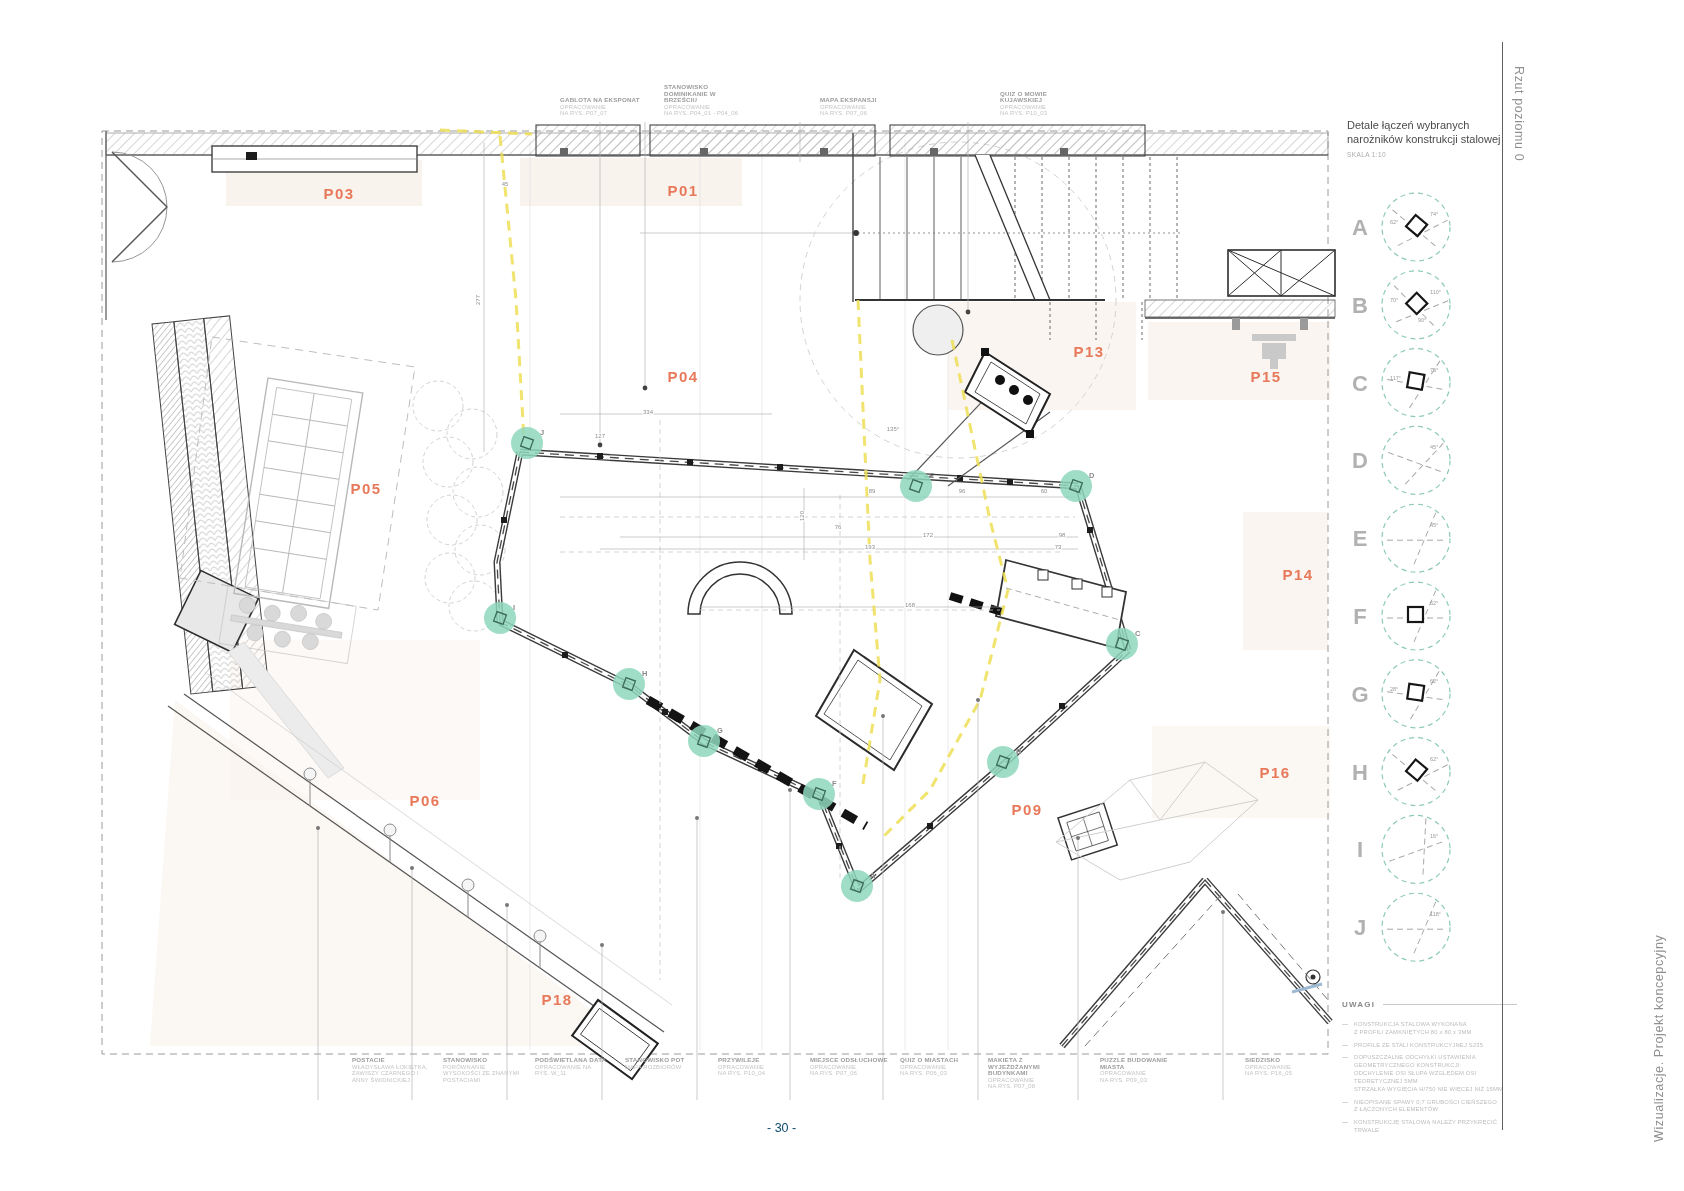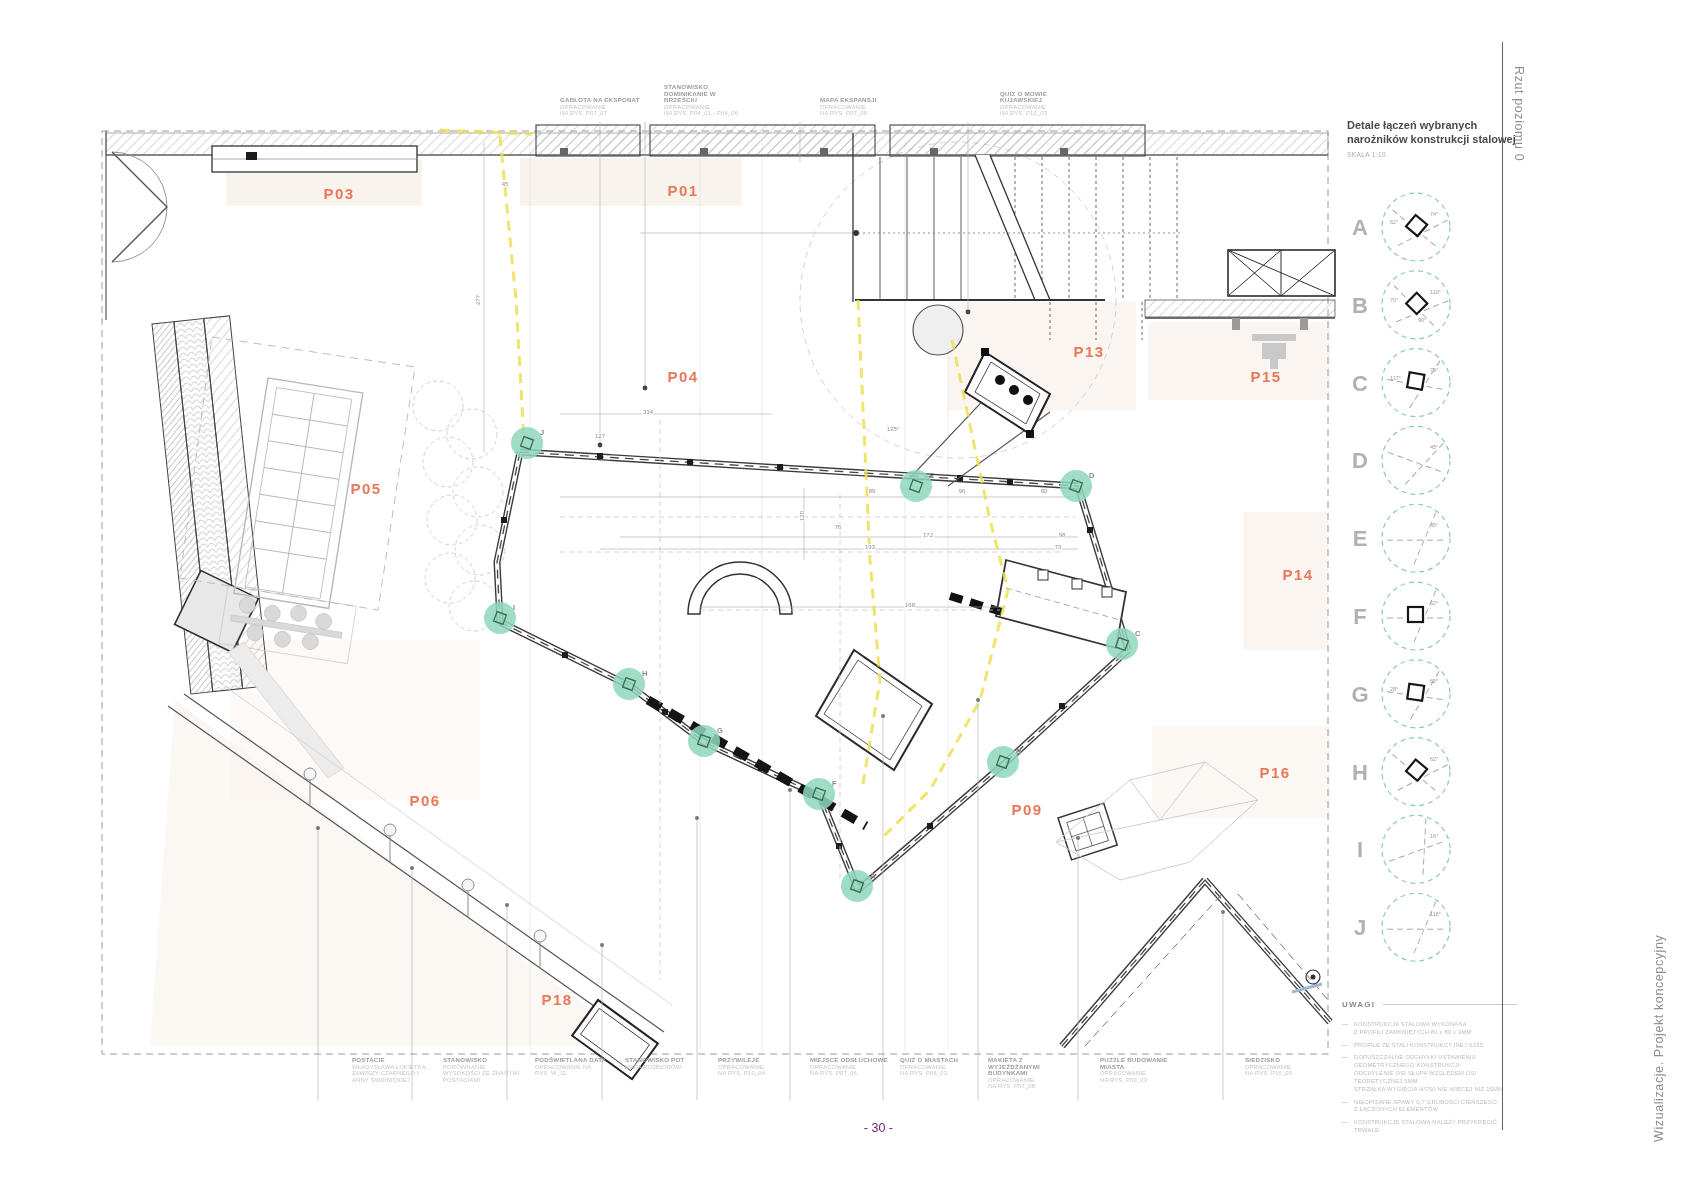--- a/index.html
+++ b/index.html
@@ -15,34 +15,34 @@
   .lead{stroke:#b4b4b4;stroke-width:.7;}
   .sec{stroke:#dedede;stroke-width:.6;}
   .dimline{stroke:#a8a8a8;stroke-width:.6;}
   .wOut{stroke:#3a3a3a;stroke-width:7;fill:none;stroke-linejoin:miter;}
   .wIn{stroke:#ffffff;stroke-width:4.2;fill:none;}
   .wDash{stroke:#474747;stroke-width:1.3;fill:none;stroke-dasharray:9 6;}
   .thin{stroke:#555;stroke-width:1.1;fill:none;}
   .cable{stroke:#EDDE55;stroke-width:3;fill:none;stroke-dasharray:10 7;opacity:.85;}
   .tint{fill:#F3E7DD;}
   #detail-title{position:absolute;left:1347px;top:119px;color:#4a4a4a;}
-  #detail-title .t{font-size:11px;font-weight:bold;line-height:1.25;}
+  #detail-title .t{font-size:11px;font-weight:normal;line-height:1.25;}
   #detail-title .s{font-size:6.5px;color:#ababab;margin-top:4px;letter-spacing:.4px;}
   #uwagi{position:absolute;left:1342px;top:1000px;width:175px;}
   #uwagi .head{display:flex;align-items:center;gap:8px;text-align:right;}
   #uwagi .head span{font-size:8px;font-weight:bold;color:#8a8a8a;letter-spacing:1.2px;}
   #uwagi .head i{flex:1;border-top:1px solid #c9c9c9;}
   #uwagi .notes{margin-top:12px;}
   #uwagi .note{display:flex;gap:6px;margin-bottom:5px;}
   #uwagi .note b{font-size:6px;color:#9a9a9a;font-weight:normal;}
   #uwagi .note .ln{font-size:5.8px;line-height:1.35;color:#bcbcbc;letter-spacing:.2px;}
   .vlabel{position:absolute;color:#8f8f8f;font-size:12.5px;letter-spacing:.6px;white-space:nowrap;}
   #v-top{left:1512px;top:66px;writing-mode:vertical-rl;}
   #v-bottom{left:1652px;top:1142px;transform:rotate(-90deg);transform-origin:0 0;}
-  #pageno{position:absolute;left:793px;top:1121px;width:100px;text-align:right;font-size:12.5px;color:#701a75;}
+  #pageno{position:absolute;left:767px;top:1121px;width:100px;text-align:left;font-size:12.5px;color:#0c4a6e;}
   .sep{position:absolute;left:1502px;top:42px;width:1px;height:1088px;background:#606060;}
 </style>
 </head>
 <body>
 
 <div class="sheet">
 
   <svg id="plan" width="1684" height="1191" viewBox="0 0 1684 1191">
     <defs>
       <pattern id="h1" width="7" height="7" patternUnits="userSpaceOnUse" patternTransform="rotate(45)">

